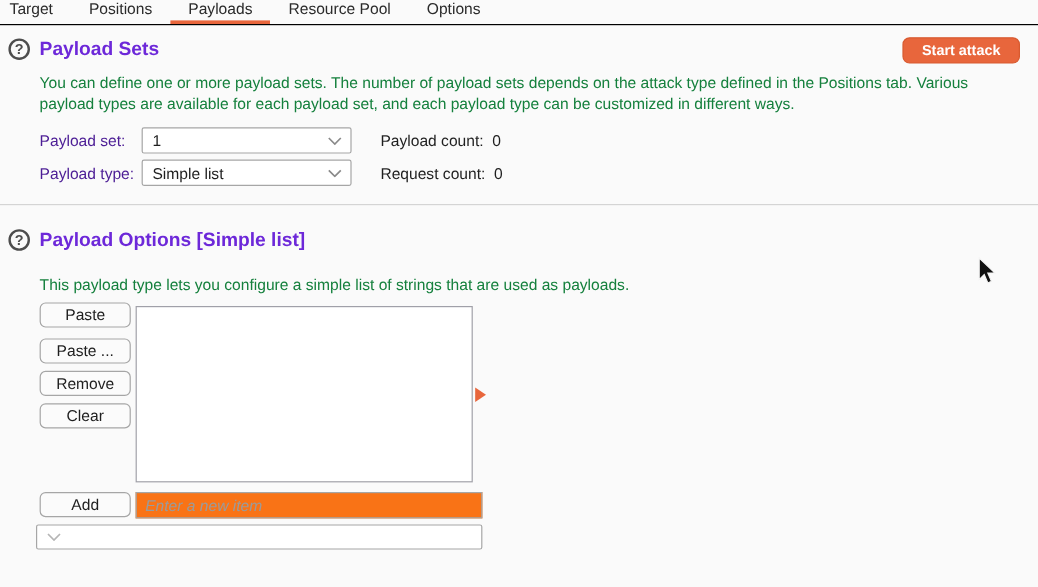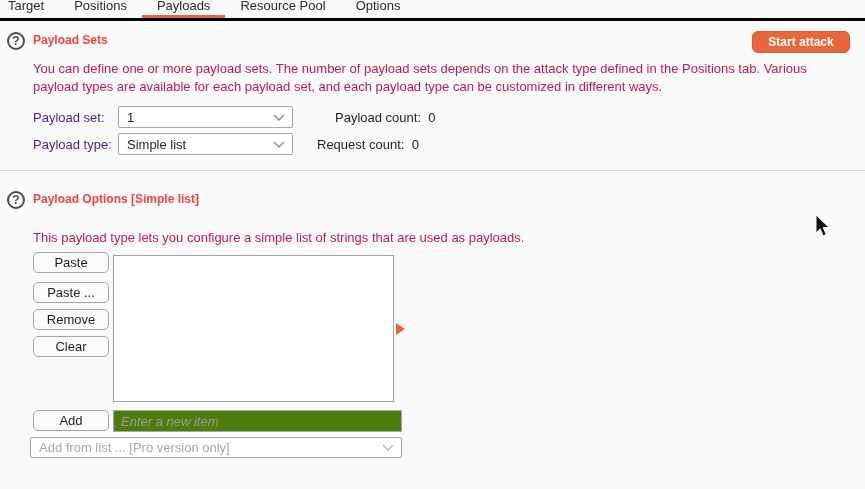--- a/index.html
+++ b/index.html
@@ -10,21 +10,21 @@
     font-family: "Liberation Sans", sans-serif;
     font-size: 13px;
     color: #1f1f1f;
     overflow: hidden;
   }
 
   
   .tabbar {
     display: flex;
     align-items: flex-end;
-    border-bottom: 3px solid #000000;
+    border-bottom: 1px solid #000000;
     background: #fafafa;
     height: 21px;
   }
   .tab {
     padding: 3px 15px 2px 15px;
     border-bottom: 3px solid transparent;
     color: #2b2b2b;
     cursor: default;
     white-space: nowrap;
   }
@@ -40,25 +40,25 @@
     border-radius: 50%;
     color: #4d4d4d;
     font-size: 12px;
     font-weight: bold;
     display: flex; align-items: center; justify-content: center;
     line-height: 1;
   }
   .section-title {
     position: absolute;
     left: 33px;
-    color: #ef4444;
-    font-size: 12px;
+    color: #6d28d9;
+    font-size: 16px;
     font-weight: bold;
   }
-  .desc { position: absolute; left: 33px; color: #be185d; line-height: 18px; }
+  .desc { position: absolute; left: 33px; color: #15803d; line-height: 18px; }
 
   
   .btn {
     position: absolute;
     height: 21px;
     background: #fbfbfb;
     border: 1px solid #a6a6a6;
     border-radius: 5px;
     font-family: "Liberation Sans", sans-serif;
     font-size: 13px;
@@ -121,21 +121,21 @@
     border-top: 6px solid transparent;
     border-bottom: 6px solid transparent;
     border-left: 9px solid #e8663c;
   }
 
   .add-input {
     position: absolute;
     left: 113px; top: 410px;
     width: 289px; height: 22px;
     border: 1px solid #a6a6a6;
-    background: #4d7c0f;
+    background: #f97316;
     font-family: "Liberation Sans", sans-serif;
     font-size: 13px;
     padding: 0 7px;
     color: #1f1f1f;
   }
   .add-input::placeholder { color: #9b9b9b; font-style: italic; opacity: 1; }
 
   .cursor { position: absolute; left: 814px; top: 214px; }
 </style>
 </head>
@@ -158,21 +158,21 @@
 
 <div class="label" style="left:33px; top:110px;">Payload set:</div>
 <div class="combo" style="left:118px; top:106px; width:175px;">
   <span class="value">1</span>
   <span class="chev">
     <svg width="12" height="7" viewBox="0 0 12 7">
         <polyline points="1,1 6,6 11,1" fill="none" stroke="#8a8a8a" stroke-width="1.4"></polyline>
       </svg>
   </span>
 </div>
-<div class="count-line" style="left:317px; top:110px;margin-left:18px;">
+<div class="count-line" style="left:317px; top:110px;">
   <span>Payload count:</span>&nbsp;
   <span>0</span>
 </div>
 
 <div class="label" style="left:33px; top:137px;">Payload type:</div>
 <div class="combo" style="left:118px; top:133px; width:175px;">
   <span class="value">Simple list</span>
   <span class="chev">
     <svg width="12" height="7" viewBox="0 0 12 7">
         <polyline points="1,1 6,6 11,1" fill="none" stroke="#8a8a8a" stroke-width="1.4"></polyline>
@@ -196,21 +196,20 @@
 <button class="btn" style="left:33px; top:309px; width:76px;">Remove</button>
 <button class="btn" style="left:33px; top:336px; width:76px;">Clear</button>
 
 <div class="listbox"></div>
 <div class="arrow-marker"></div>
 
 <button class="btn" style="left:33px; top:410px; width:76px;">Add</button>
 <input class="add-input" type="text" value="" placeholder="Enter a new item" style="">
 
 <div class="combo disabled" style="left:30px; top:437px; width:372px; height:21px;">
-  <span class="value">Add from list ... [Pro version only]</span>
   <span class="chev">
     <svg width="12" height="7" viewBox="0 0 12 7">
         <polyline points="1,1 6,6 11,1" fill="none" stroke="#b5b5b5" stroke-width="1.4"></polyline>
       </svg>
   </span>
 </div>
 
 <div class="cursor">
   <svg width="18" height="26" viewBox="0 0 18 26">
     <path d="M2 1 L2 19 L6.2 14.8 L9.2 21.8 L12.2 20.4 L9.2 13.6 L15 13.4 Z" fill="#111111" stroke="#f5f5f5" stroke-width="1"></path>

